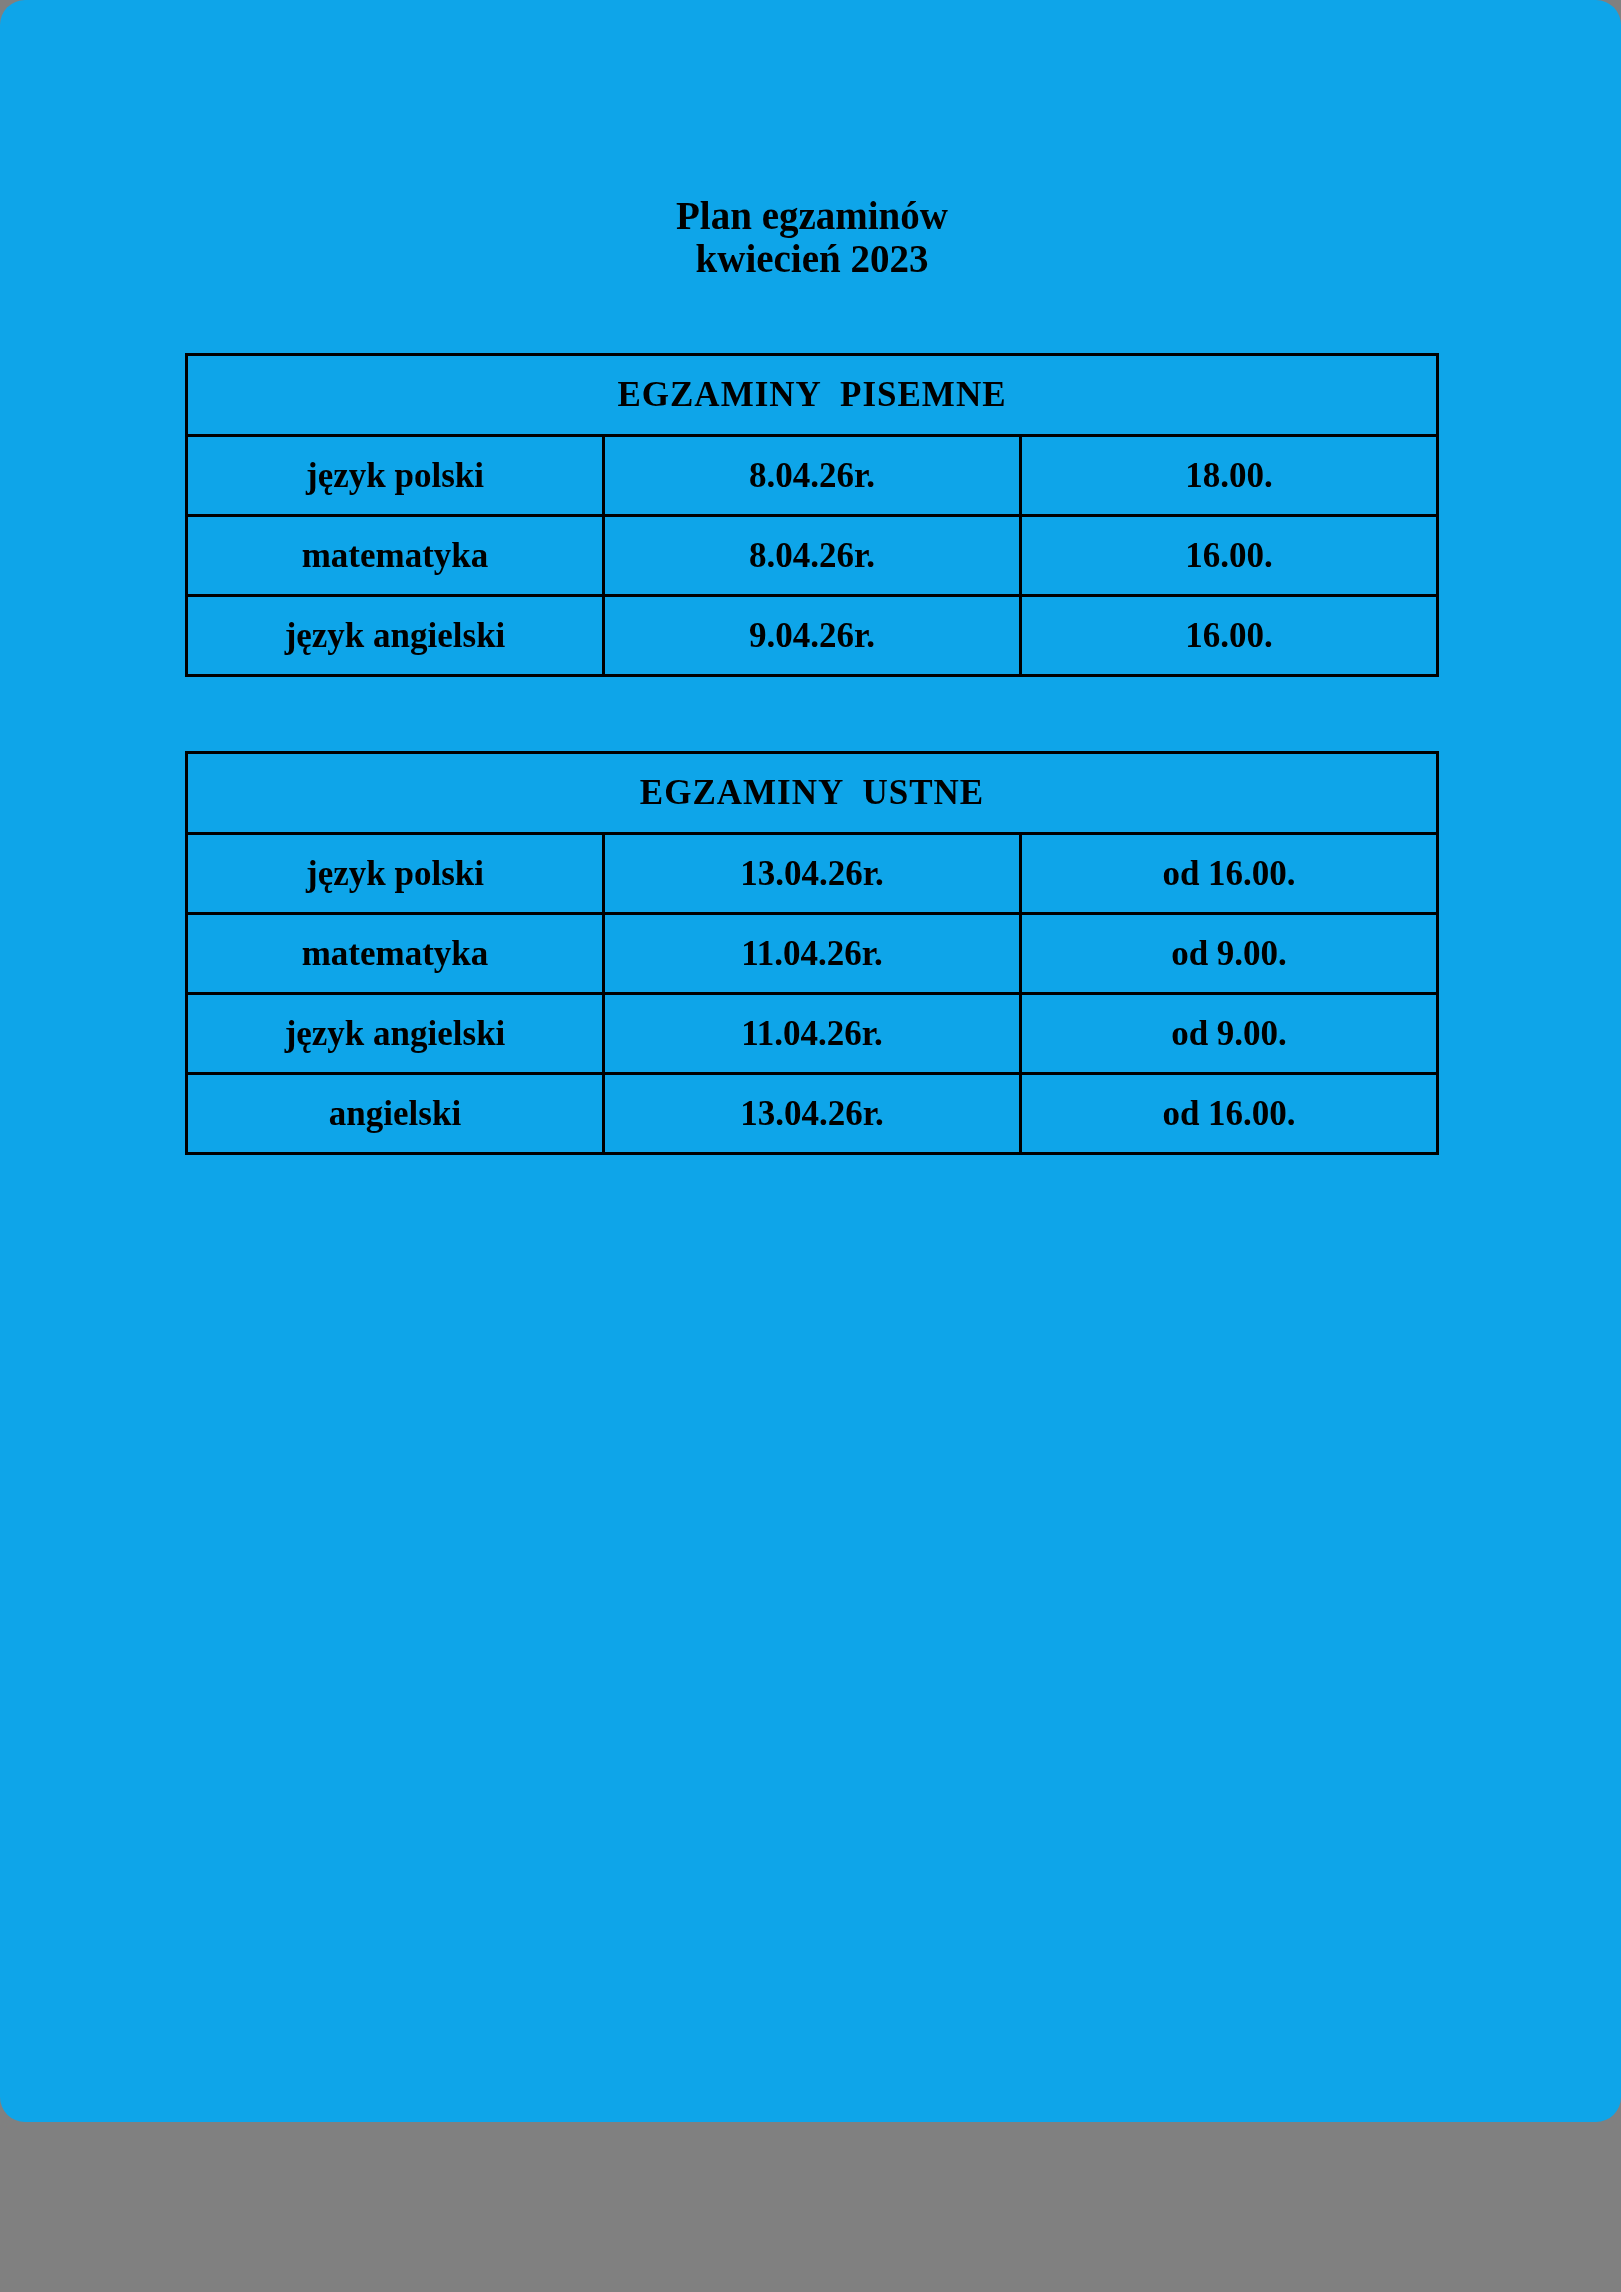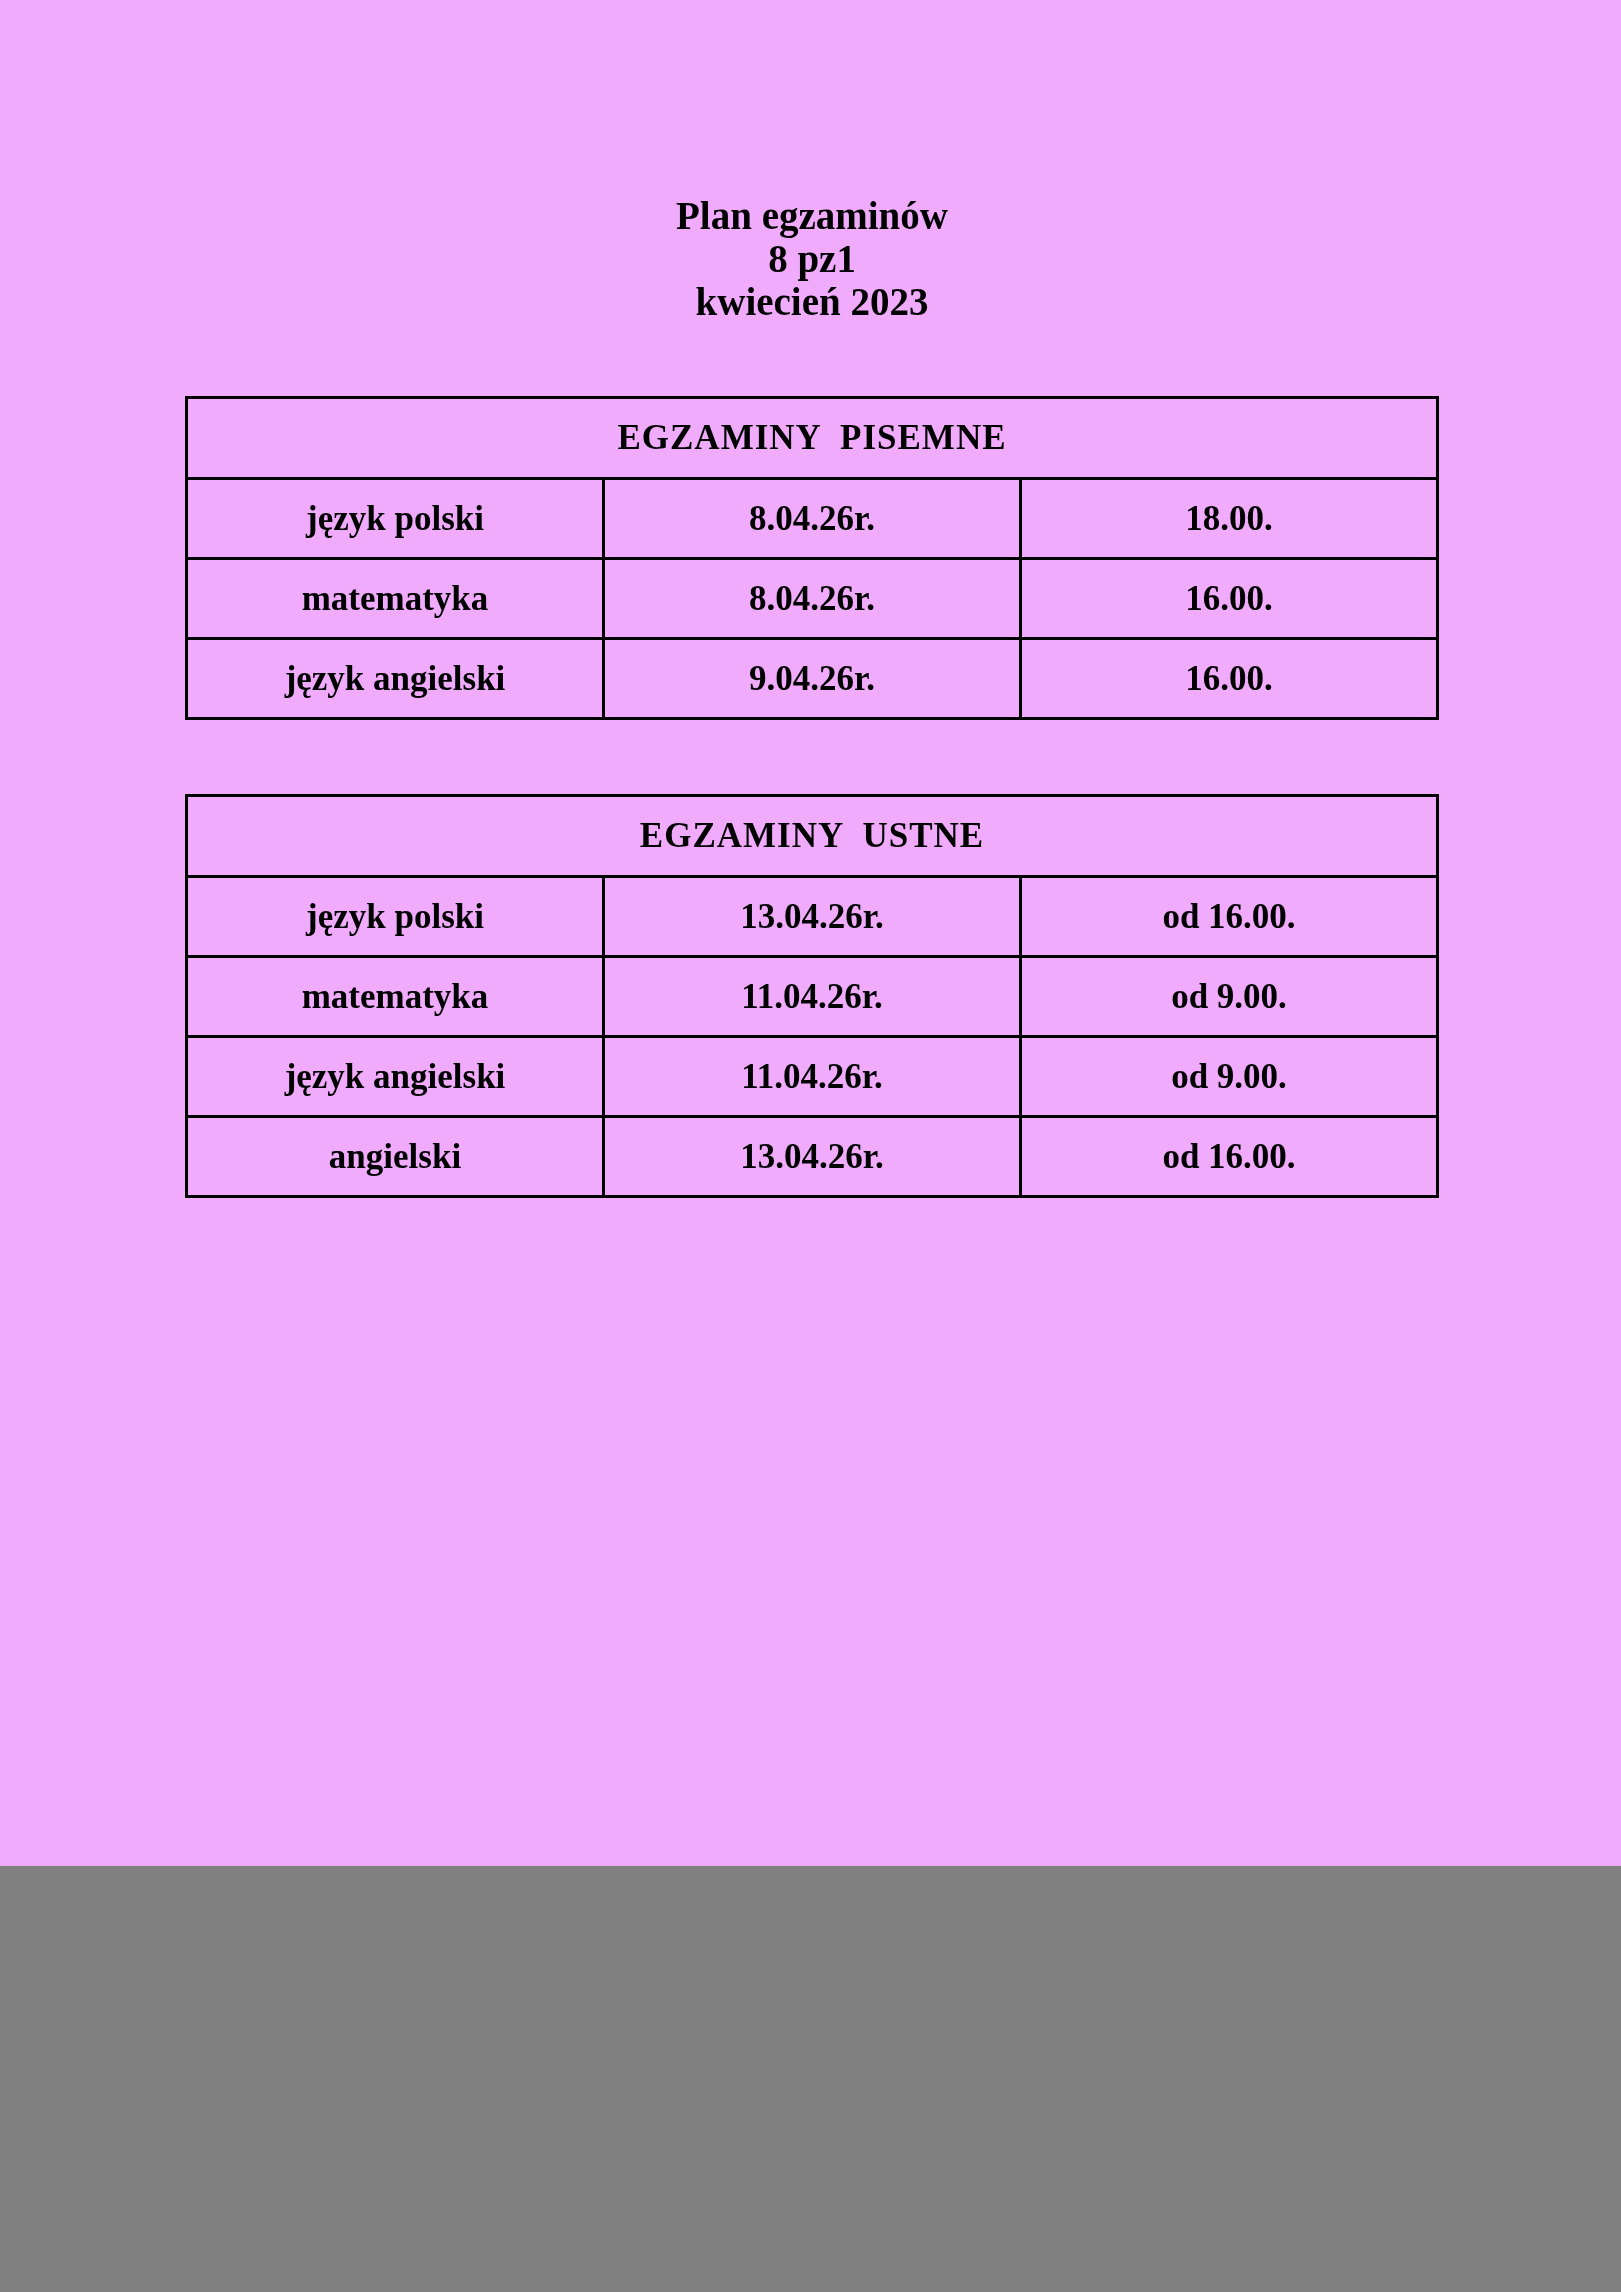--- a/index.html
+++ b/index.html
@@ -3,28 +3,29 @@
 <meta charset="utf-8">
 <style>
   html, body {
     margin: 0;
     padding: 0;
     background: #808080;
   }
   .page {
     position: relative;
     width: 1621px;
-    height: 1866px;
-    background: #f0abfc;
+    height: 2122px;
+    background: #0ea5e9;
     color: #000000;
     font-family: "Liberation Serif", "DejaVu Serif", serif;
     overflow: hidden;
     margin: 0 auto;
     box-sizing: border-box;
     padding-top: 194px;
+    border-radius: 25px;
   }
   .content {
     width: 1254px;
     margin-left: 185px;
   }
   .doc-title {
     text-align: center;
     font-weight: bold;
     font-size: 39px;
     line-height: 43px;
@@ -58,21 +59,20 @@
   col.c1, col.c2, col.c3 { width: 33.33%; }
 </style>
 </head>
 <body>
 
 <div class="page">
   <div class="content">
 
     <div class="doc-title">
       <div>Plan egzaminów</div>
-      <div>8 pz1</div>
       <div>kwiecień 2023</div>
     </div>
 
     <table class="exam-table written">
       <colgroup>
           <col class="c1">
           <col class="c2">
           <col class="c3">
         </colgroup>
       <tbody>

